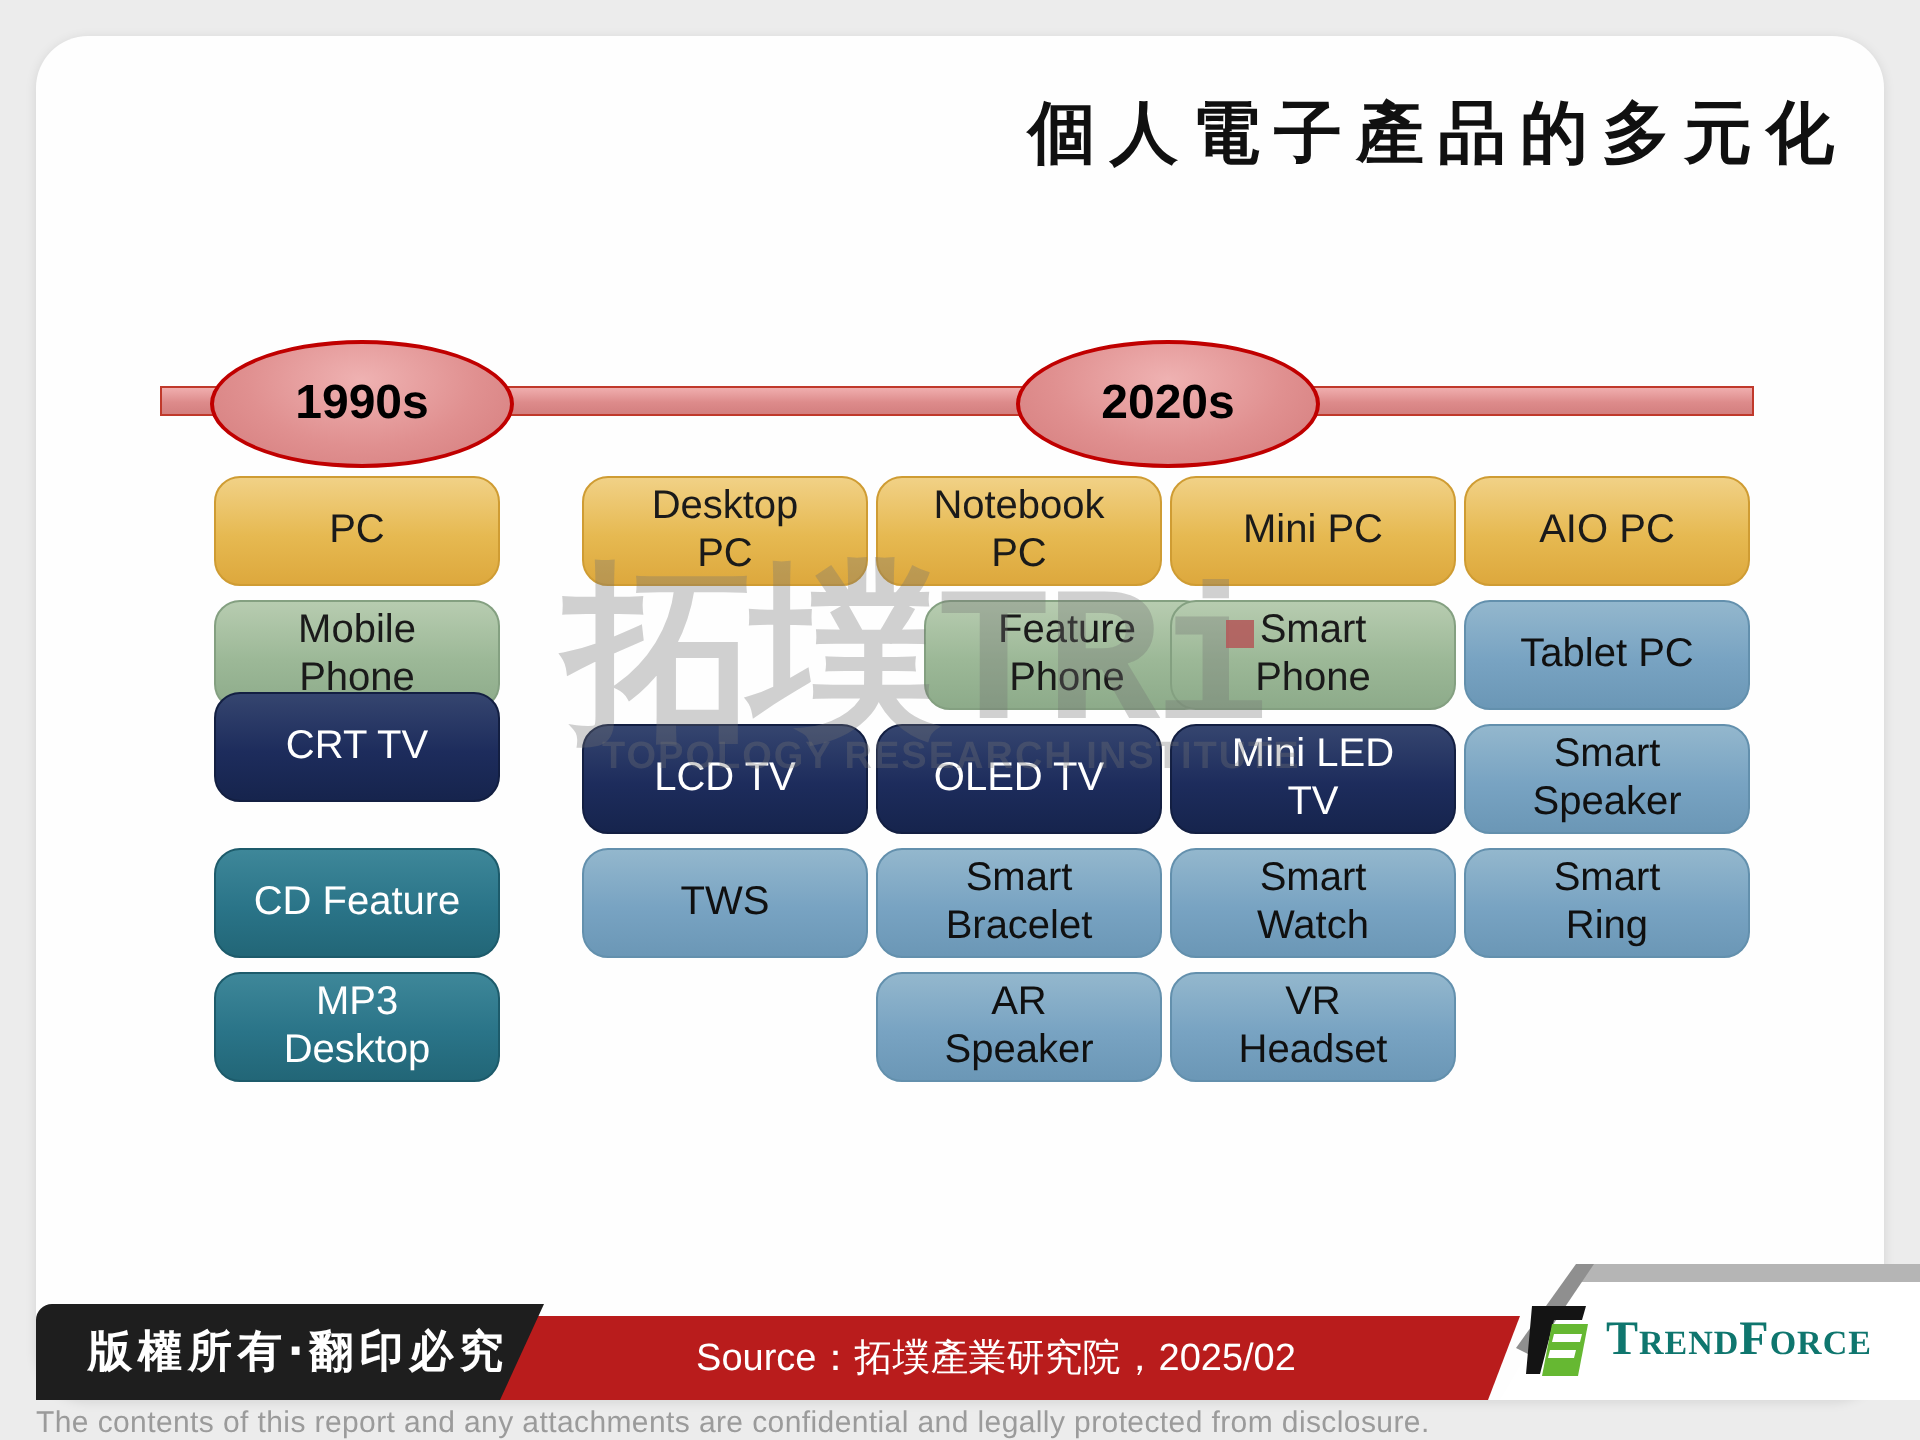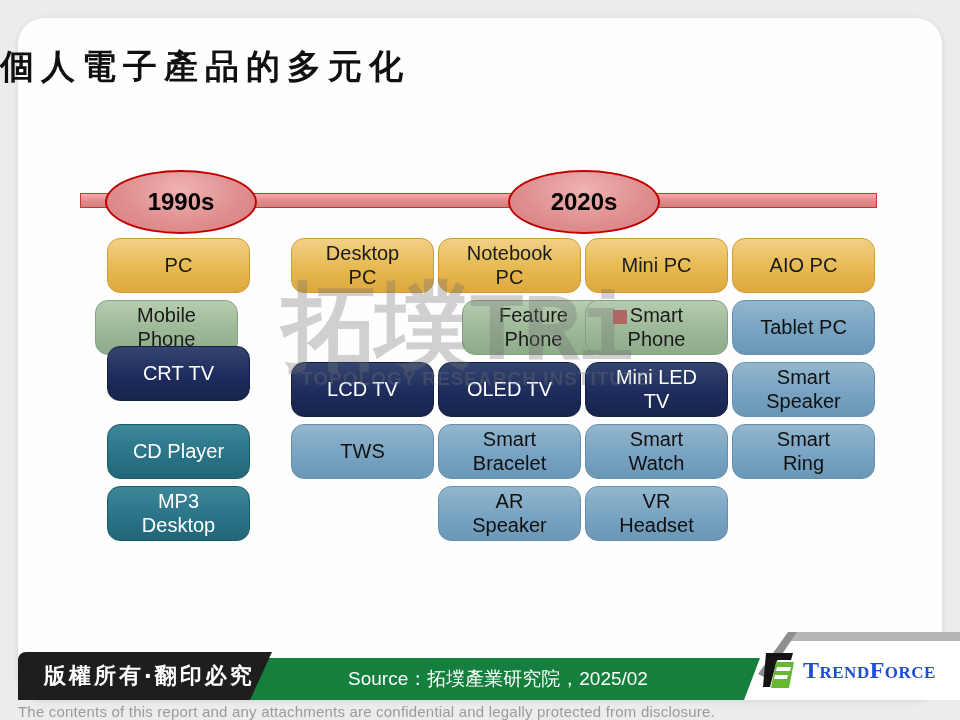--- a/index.html
+++ b/index.html
@@ -7,21 +7,21 @@
     width:960px;height:720px;position:relative;overflow:hidden;
     background:#ececec;
     font-family:"Liberation Sans","DejaVu Sans",sans-serif;
   }
   .card{
     position:absolute;left:18px;top:18px;width:924px;height:682px;
     background:#fefefe;border-radius:26px;
     box-shadow:0 1px 6px rgba(0,0,0,0.10);
   }
   .slide-title{
-    position:absolute;left:0;top:44px;width:924px;text-align:left;
+    position:absolute;left:0;top:44px;width:924px;text-align:right;
     font-family:"DejaVu Serif","Liberation Serif",serif;
     font-size:34px;font-weight:700;color:#101010;letter-spacing:7px;
     z-index:2;
   }
   
   .tl-bar{
     position:absolute;left:80px;top:193px;width:795px;height:13px;
     background:linear-gradient(180deg,#f0aeae 0%,#dd8b8b 55%,#d37f7f 100%);
     border:1.5px solid #c0392b;z-index:2;
   }
@@ -59,21 +59,21 @@
   .copyright-badge{
     position:absolute;left:18px;top:652px;width:254px;height:48px;
     background:#1e1e1e;color:#fff;z-index:12;
     clip-path:polygon(0 0,100% 0,calc(100% - 22px) 100%,0 100%);
     border-top-left-radius:8px;
     display:flex;align-items:center;box-sizing:border-box;padding-left:26px;
     font-size:22px;font-weight:700;letter-spacing:3px;
   }
   .source-bar{
     position:absolute;left:236px;top:658px;width:524px;height:42px;
-    background:#15803d;z-index:11;
+    background:#b91c1c;z-index:11;
     clip-path:polygon(0 0,100% 0,calc(100% - 16px) 100%,0 100%);
     display:flex;align-items:center;justify-content:center;
     color:#fff;font-size:19px;
   }
   .logo-panel{
     position:absolute;left:750px;top:632px;width:210px;height:68px;z-index:12;
     background:#fff;
     clip-path:polygon(40px 0,100% 0,100% 100%,0 100%);
   }
   .logo-stripe{
@@ -84,21 +84,21 @@
   .logo-accent{
     position:absolute;left:752px;top:632px;width:48px;height:46px;z-index:13;
     background:transparent;pointer-events:none;
   }
   .logo-row{
     position:absolute;left:762px;top:648px;width:192px;height:44px;z-index:14;
     display:flex;align-items:center;gap:7px;
   }
   .brand-text{
     font-family:"Liberation Serif","DejaVu Serif",serif;
-    font-variant:small-caps;font-weight:700;font-size:24px;color:#1d4ed8;
+    font-variant:small-caps;font-weight:700;font-size:24px;color:#0f766e;
     letter-spacing:0.5px;white-space:nowrap;
   }
   .disclaimer{
     position:absolute;left:18px;top:703px;width:930px;z-index:10;
     font-size:15px;color:#9b9b9b;letter-spacing:0.2px;
   }
 </style>
 </head>
 <body>
 
@@ -108,24 +108,24 @@
 
 <div class="tl-bar"></div>
 <div class="era era-1990">
   <span>1990s</span>
 </div>
 <div class="era era-2020">
   <span>2020s</span>
 </div>
 
 <div class="box gold" style="left:107px;top:238px"><span>PC</span></div>
-<div class="box green" style="left:95px;top:300px"><span>Mobile
+<div class="box green" style="left:107px;top:300px"><span>Mobile
 Phone</span></div>
 <div class="box navy" style="left:107px;top:346px"><span>CRT TV</span></div>
-<div class="box teal" style="left:107px;top:424px"><span>CD Player</span></div>
+<div class="box teal" style="left:107px;top:424px"><span>CD Feature</span></div>
 <div class="box teal" style="left:107px;top:486px"><span>MP3
 Desktop</span></div>
 
 <div class="box gold" style="left:291px;top:238px"><span>Desktop
 PC</span></div>
 <div class="box gold" style="left:438px;top:238px"><span>Notebook
 PC</span></div>
 <div class="box gold" style="left:585px;top:238px"><span>Mini PC</span></div>
 <div class="box gold" style="left:732px;top:238px"><span>AIO PC</span></div>
 

